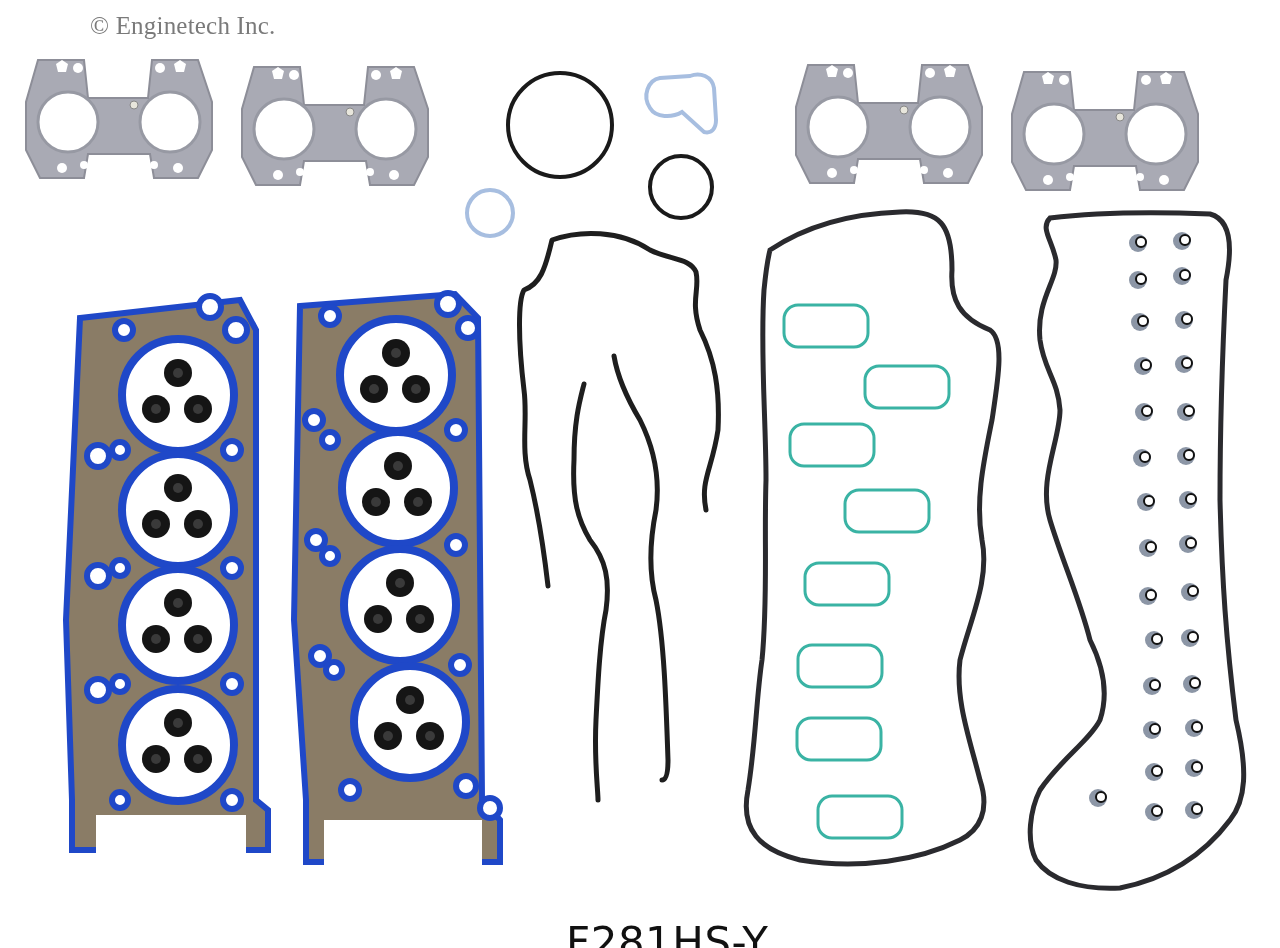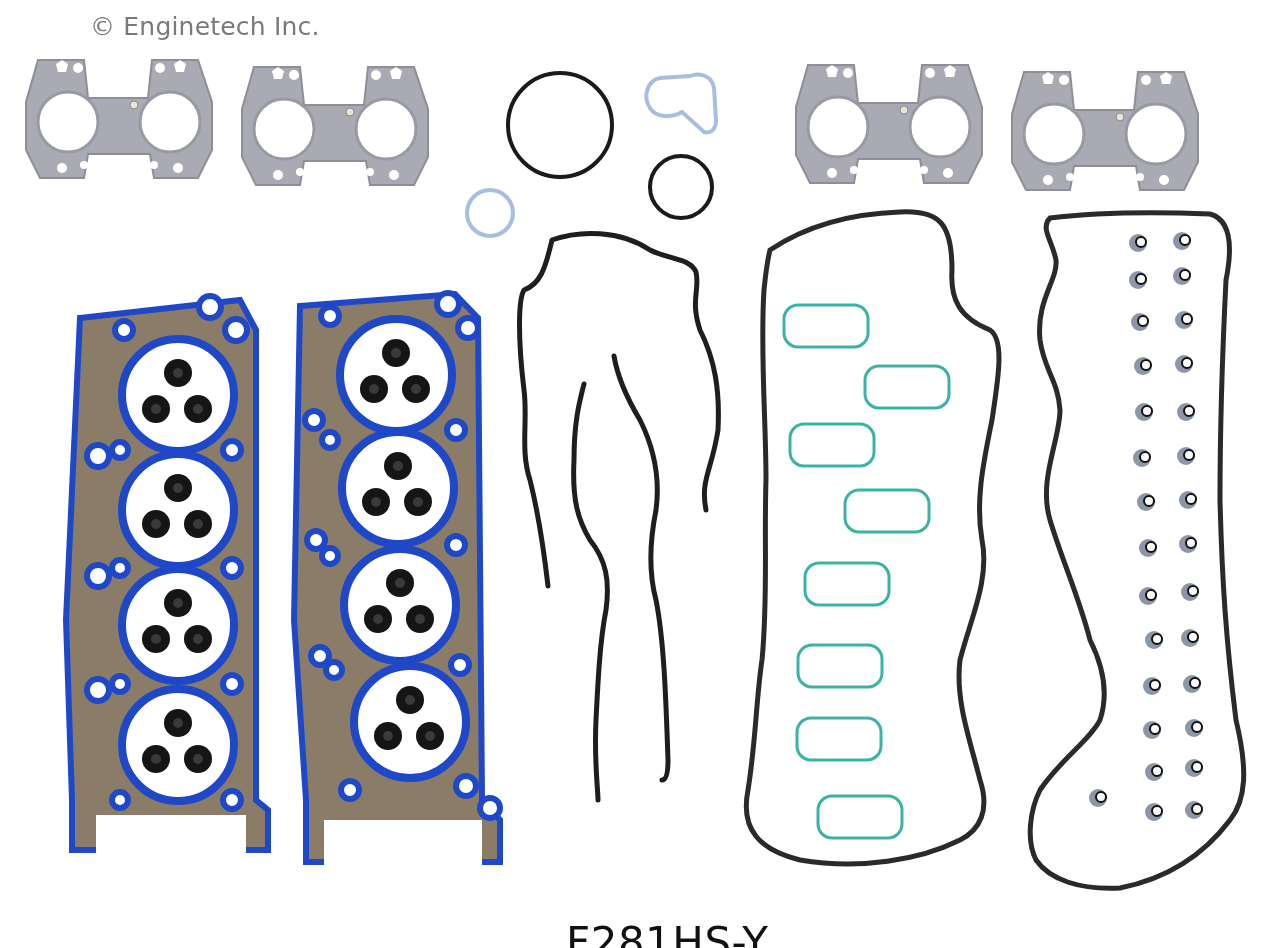--- a/index.html
+++ b/index.html
@@ -1,19 +1,19 @@
 <!DOCTYPE html>
 <html><head>
 <meta charset="utf-8">
 <style>
   html, body { margin:0; padding:0; background:#ffffff; }
   body { width:1280px; height:948px; position:relative; overflow:hidden;
          font-family:"DejaVu Sans", "Liberation Sans", sans-serif; }
   .copyright { position:absolute; left:90px; top:12px; font-size:25px; color:#7a7a7a;
-               letter-spacing:0.2px; }
+               letter-spacing:0.2px;font-family:Liberation Serif, serif; }
   .part-number { position:absolute; left:566px; top:918px; font-size:42px; color:#111;
                  letter-spacing:0.5px; }
   svg.scene { position:absolute; left:0; top:0; }
 </style>
 </head>
 <body>
 
 <div class="copyright">© Enginetech Inc.</div>
 
 <svg class="scene" width="1280" height="948" viewBox="0 0 1280 948" xmlns="http://www.w3.org/2000/svg">

